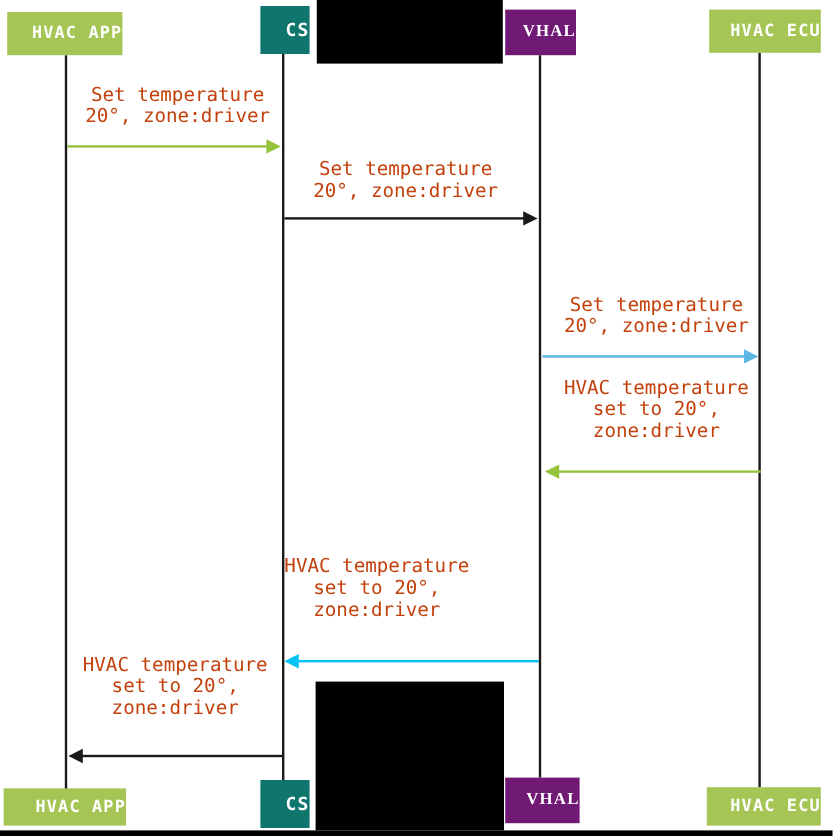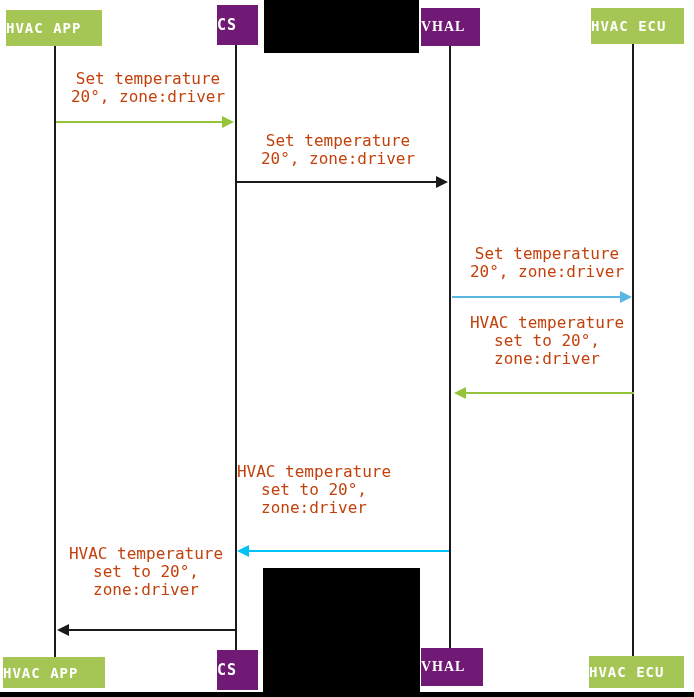--- a/index.html
+++ b/index.html
@@ -6,30 +6,30 @@
   .canvas{
     position:relative;
     width:694px;height:697px;
     background:#ffffff;
     overflow:hidden;
     font-family:"DejaVu Sans Mono", monospace;
   }
   
   .box{
     position:absolute;
-    display:flex;align-items:center;justify-content:flex-start;
+    display:flex;align-items:center;justify-content:flex-end;
     color:#ffffff;
     font-family:"DejaVu Sans Mono", monospace;
     font-weight:bold;
     font-size:14px;
     letter-spacing:1px;
     white-space:nowrap;
   }
   .box.green{background:#a5c655;}
-  .box.blk{background:#701a75;}
+  .box.blk{background:#0f766e;}
   .box.blue{background:#701a75;font-family:Liberation Serif, serif;}
   
   .lifeline{position:absolute;width:2px;background:#1a1a1a;}
   
   .redact{position:absolute;background:#000000;}
   
   .arrow{position:absolute;height:12px;}
   .arrow .shaft{position:absolute;top:5px;height:2px;background:currentColor;}
   .arrow.dir-r .shaft{left:0;right:9px;}
   .arrow.dir-l .shaft{left:9px;right:0;}

